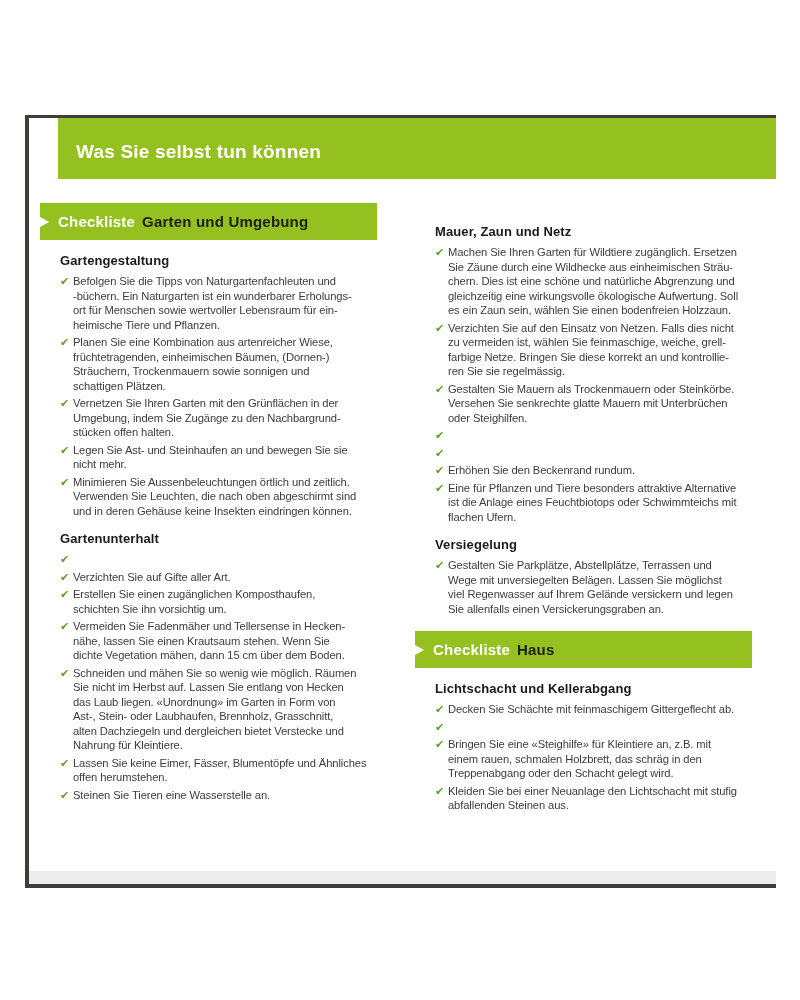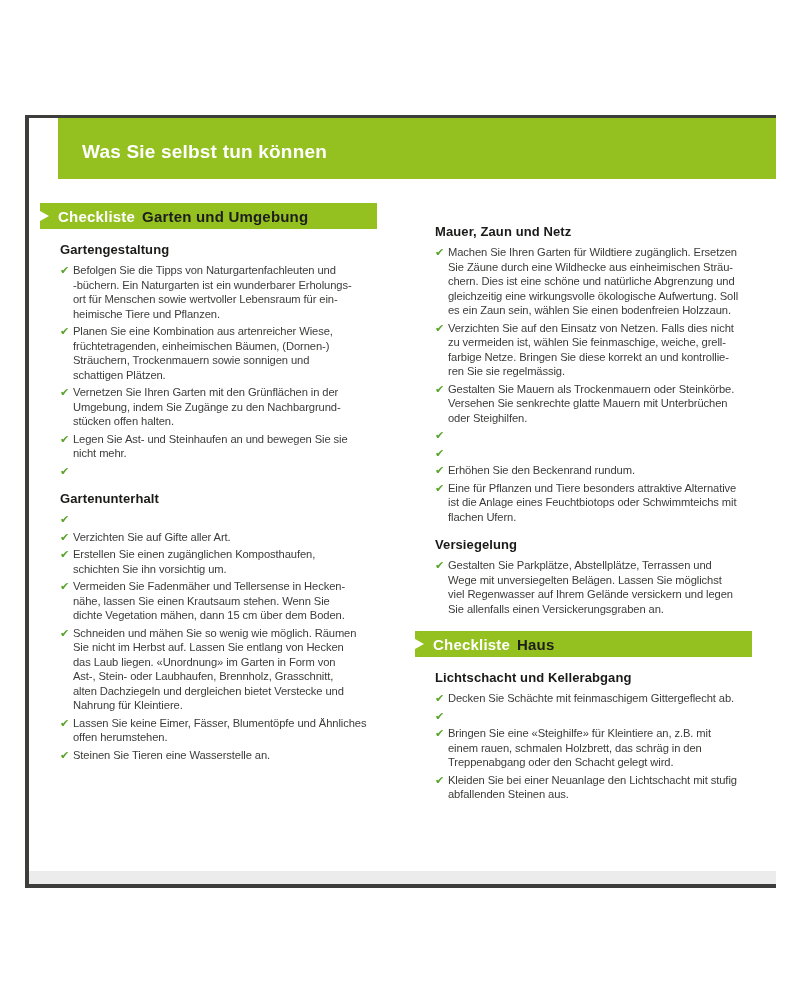--- a/index.html
+++ b/index.html
@@ -13,34 +13,34 @@
   
   .frame-top    { position: absolute; left: 25px; top: 115px; width: 751px; height: 3px;  background: #3d3d3c; }
   .frame-left   { position: absolute; left: 25px; top: 115px; width: 4px;  height: 772px; background: #3d3d3c; }
   .frame-bottom { position: absolute; left: 25px; top: 884px; width: 751px; height: 4px;  background: #3d3d3c; }
   .footer-strip { position: absolute; left: 29px; top: 871px; width: 747px; height: 13px; background: #ececec; }
 
   
   .banner {
     position: absolute; left: 58px; top: 118px; width: 718px; height: 61px;
     background: #94c11f; display: flex; align-items: center;
-    padding-left: 24px; box-sizing: border-box;
+    padding-left: 18px; box-sizing: border-box;
   }
   .banner-title {
     color: #ffffff; font-weight: bold; font-size: 19px; letter-spacing: 0.2px; padding-top: 7px;
   }
 
   
   .col { position: absolute; width: 337px; }
   .col-left  { left: 40px;  top: 203px; }
   .col-right { left: 415px; top: 224px; }
 
   
   .check-bar {
-    height: 26px; background: #94c11f; display: flex; align-items: center;
+    height: 37px; background: #94c11f; display: flex; align-items: center;
     box-sizing: border-box;
     font-size: 15px; font-weight: bold; letter-spacing: 0.2px;
     margin: 0 0 0 0;
   }
   .check-bar + * .section-heading:first-child { margin-top: 13px; }
   .col .check-bar:not(:first-child) { margin-top: 15px; }
   .tri {
     width: 0; height: 0; flex: 0 0 auto;
     border-left: 9px solid #ffffff;
     border-top: 5.5px solid transparent;
@@ -111,20 +111,23 @@
 Umgebung, indem Sie Zugänge zu den Nachbargrund-
 stücken offen halten.</span>
           </li>
           <li class="item">
             <span class="check">✔</span>
             <span class="txt">Legen Sie Ast- und Steinhaufen an und bewegen Sie sie
 nicht mehr.</span>
           </li>
           <li class="item">
             <span class="check">✔</span>
+            <span class="txt">Minimieren Sie Aussenbeleuchtungen örtlich und zeitlich.
+Verwenden Sie Leuchten, die nach oben abgeschirmt sind
+und in deren Gehäuse keine Insekten eindringen können.</span>
           </li>
         </ul>
       </div>
       <div class="section">
         <div class="section-heading">Gartenunterhalt</div>
         <ul class="items">
           <li class="item">
             <span class="check">✔</span>
           </li>
           <li class="item">

